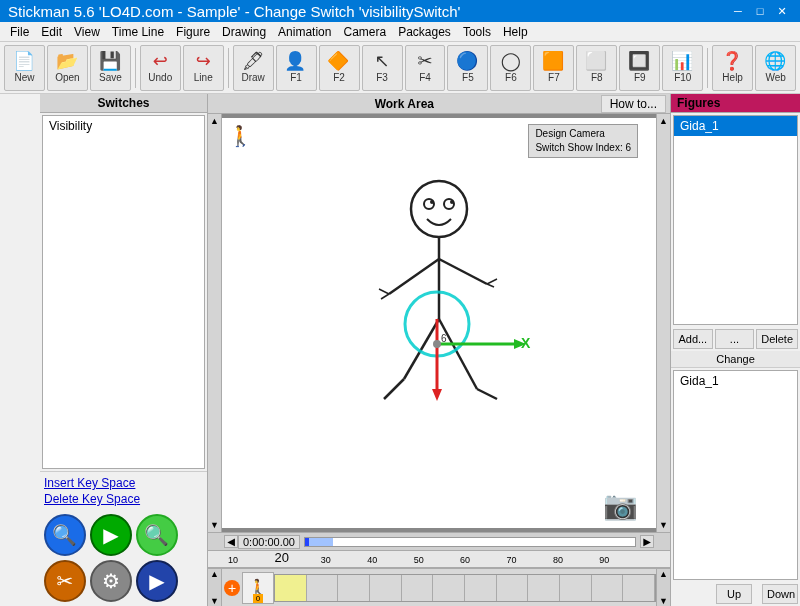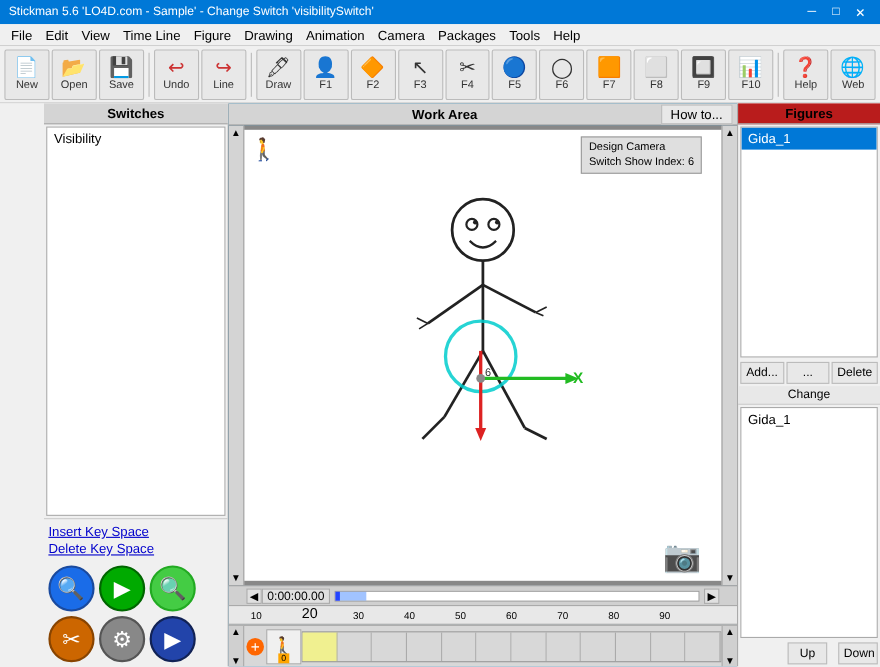--- a/index.html
+++ b/index.html
@@ -139,21 +139,21 @@
     .circle-btn.ltgreen { background: #44cc44; color: white; border-color: #22aa22; }
     .circle-btn.orange { background: #cc6600; color: white; border-color: #884400; }
     .circle-btn.gray { background: #888; color: white; border-color: #555; }
     .circle-btn.dkblue { background: #2244aa; color: white; border-color: #112255; }
 
     
     #center {
       flex: 1;
       display: flex;
       flex-direction: column;
-      background: #0369a1;
+      background: #7dd3fc;
     }
     #work-area-header {
       height: 20px;
       background: #d4d4d4;
       display: flex;
       align-items: center;
       justify-content: space-between;
       border-bottom: 1px solid #aaa;
     }
     .work-area-title {
@@ -299,26 +299,26 @@
 
     
     #figures-panel {
       width: 130px;
       display: flex;
       flex-direction: column;
       border-left: 1px solid #aaa;
       background: #f0f0f0;
     }
     .figures-title {
-      background: #b91c1c;
+      background: #be185d;
       border-bottom: 1px solid #aaa;
       padding: 2px 6px;
       font-weight: bold;
       font-size: 12px;
-      text-align: center;
+      text-align: left;
     }
     .figures-list {
       flex: 1;
       background: white;
       border: 1px solid #aaa;
       margin: 2px;
       overflow-y: auto;
     }
     .figure-item {
       padding: 3px 6px;
@@ -383,21 +383,21 @@
       border: 1px solid #aaa;
       cursor: pointer;
       display: flex; align-items: center; justify-content: center;
       font-size: 10px;
     }
   </style>
 </head>
 <body>
 
 <div id="titlebar">
-  <span style="font-size:11px;">Stickman 5.6  'LO4D.com - Sample' - Change Switch 'visibilitySwitch'</span>
+  <span style="font-size:15px;">Stickman 5.6  'LO4D.com - Sample' - Change Switch 'visibilitySwitch'</span>
   <div class="win-controls">
     <button class="win-btn">─</button>
     <button class="win-btn">□</button>
     <button class="win-btn close">✕</button>
   </div>
 </div>
 
 <div id="menubar">
   <span class="menu-item">File</span>
   <span class="menu-item">Edit</span>

